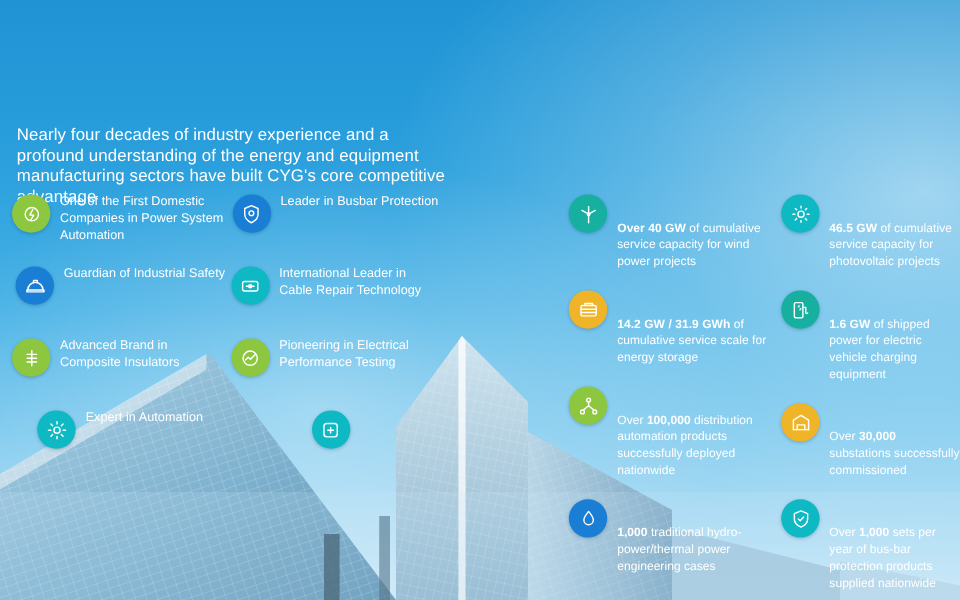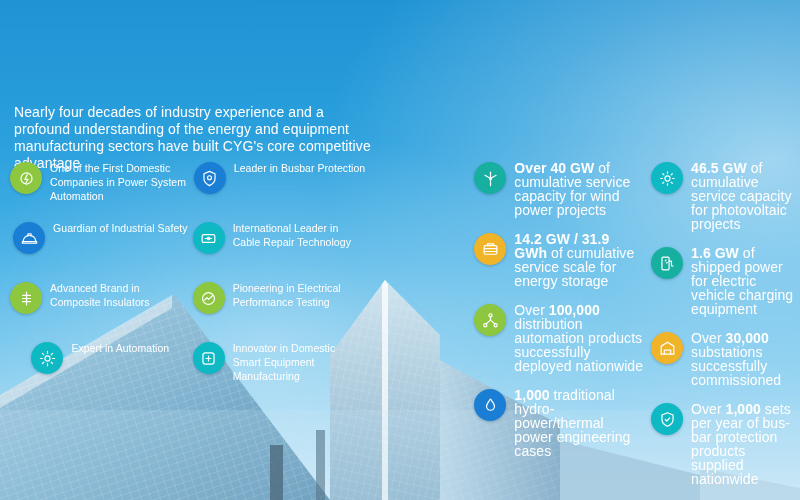--- a/index.html
+++ b/index.html
@@ -95,21 +95,21 @@
   }
   .badge svg { display: block; }
   .txt {
     color: #ffffff;
     font-size: 10.5px;
     line-height: 14px;
     padding-top: 1px;
     letter-spacing: 0.05px;
   }
   .txt b { font-weight: bold; }
-  .right .txt { font-size: 14px; }
+  .right .txt { font-size: 10px; margin-top: 23px; }
 </style>
 </head>
 <body>
 
 <div class="page">
 
   <div class="glow"></div>
   <div class="glow2"></div>
 
   <svg class="buildings" viewBox="0 0 800 260" preserveAspectRatio="none">
@@ -229,21 +229,20 @@
         </div>
         <div class="txt">Pioneering in Electrical Performance Testing</div>
       </div>
       <div class="item">
         <div class="badge" style="background:#0fb9c4">
           <svg width="19" height="19" viewBox="0 0 24 24" fill="none" stroke="#fff" stroke-width="1.5" stroke-linecap="round" stroke-linejoin="round">
             <rect x="5" y="5" width="14" height="14" rx="3"></rect>
               <path d="M9 12h6M12 9v6"></path>
           </svg>
         </div>
-        <div class="txt">Innovator in Domestic Smart Equipment Manufacturing</div>
       </div>
     </div>
 
     <div class="col col-c right">
       <div class="item">
         <div class="badge" style="background:#17b0a0">
           <svg width="19" height="19" viewBox="0 0 24 24" fill="none" stroke="#fff" stroke-width="1.5" stroke-linecap="round" stroke-linejoin="round">
             <path d="M12 12V21"></path>
               <path d="M12 12L5 8"></path>
               <path d="M12 12l7-4"></path>

